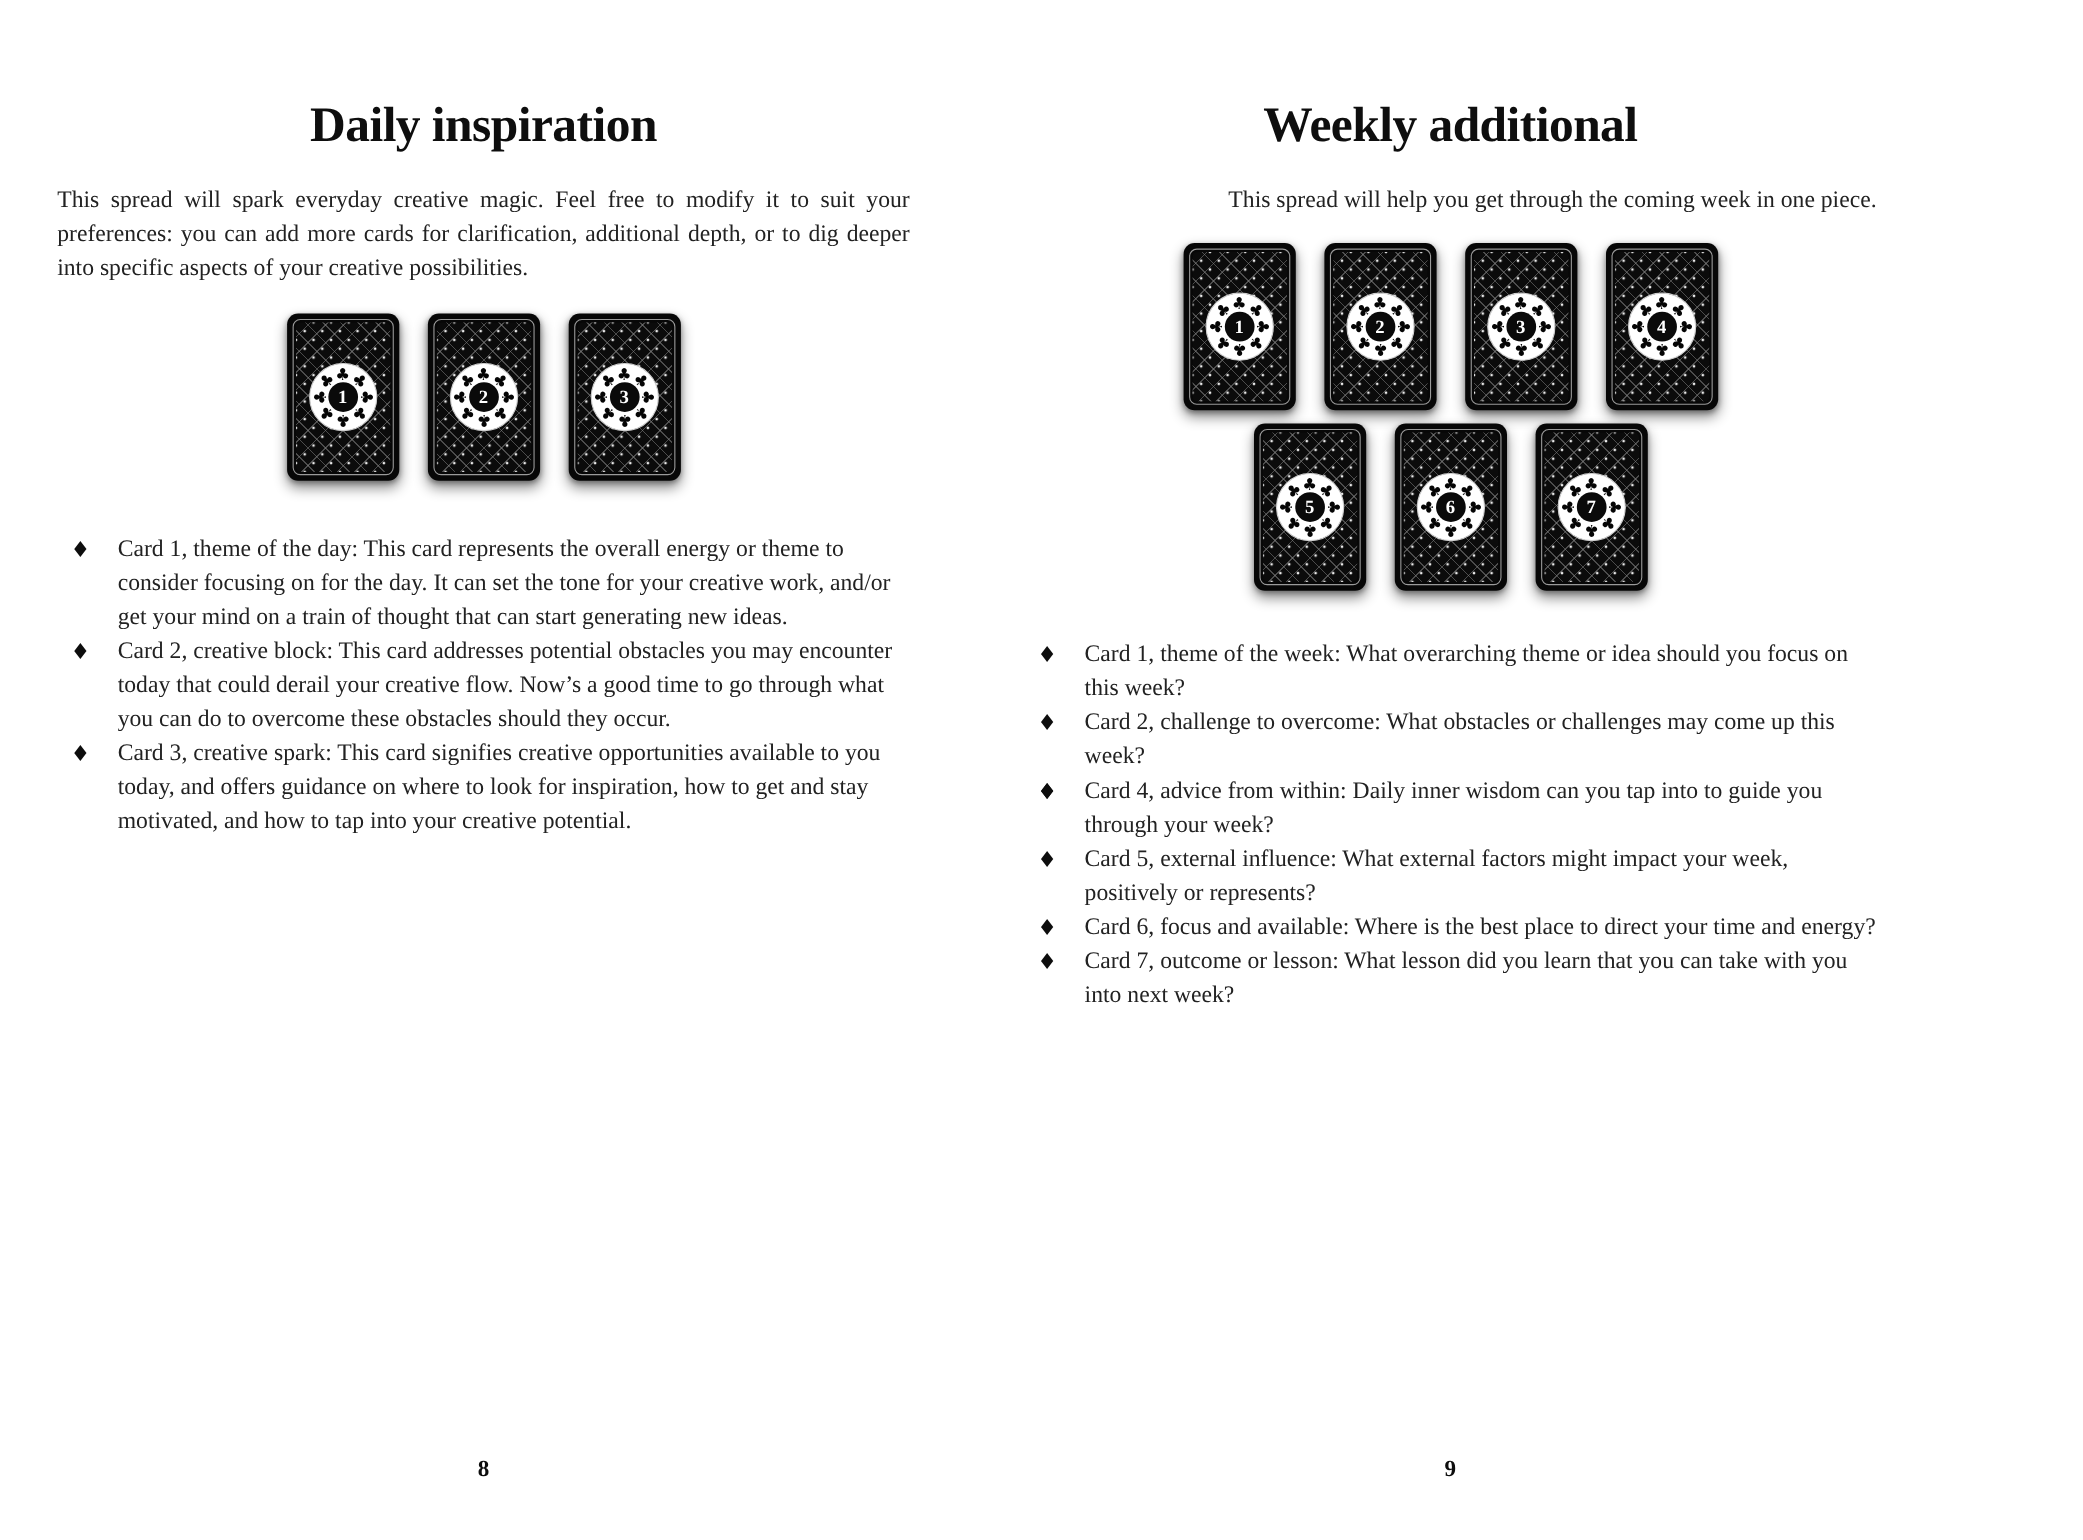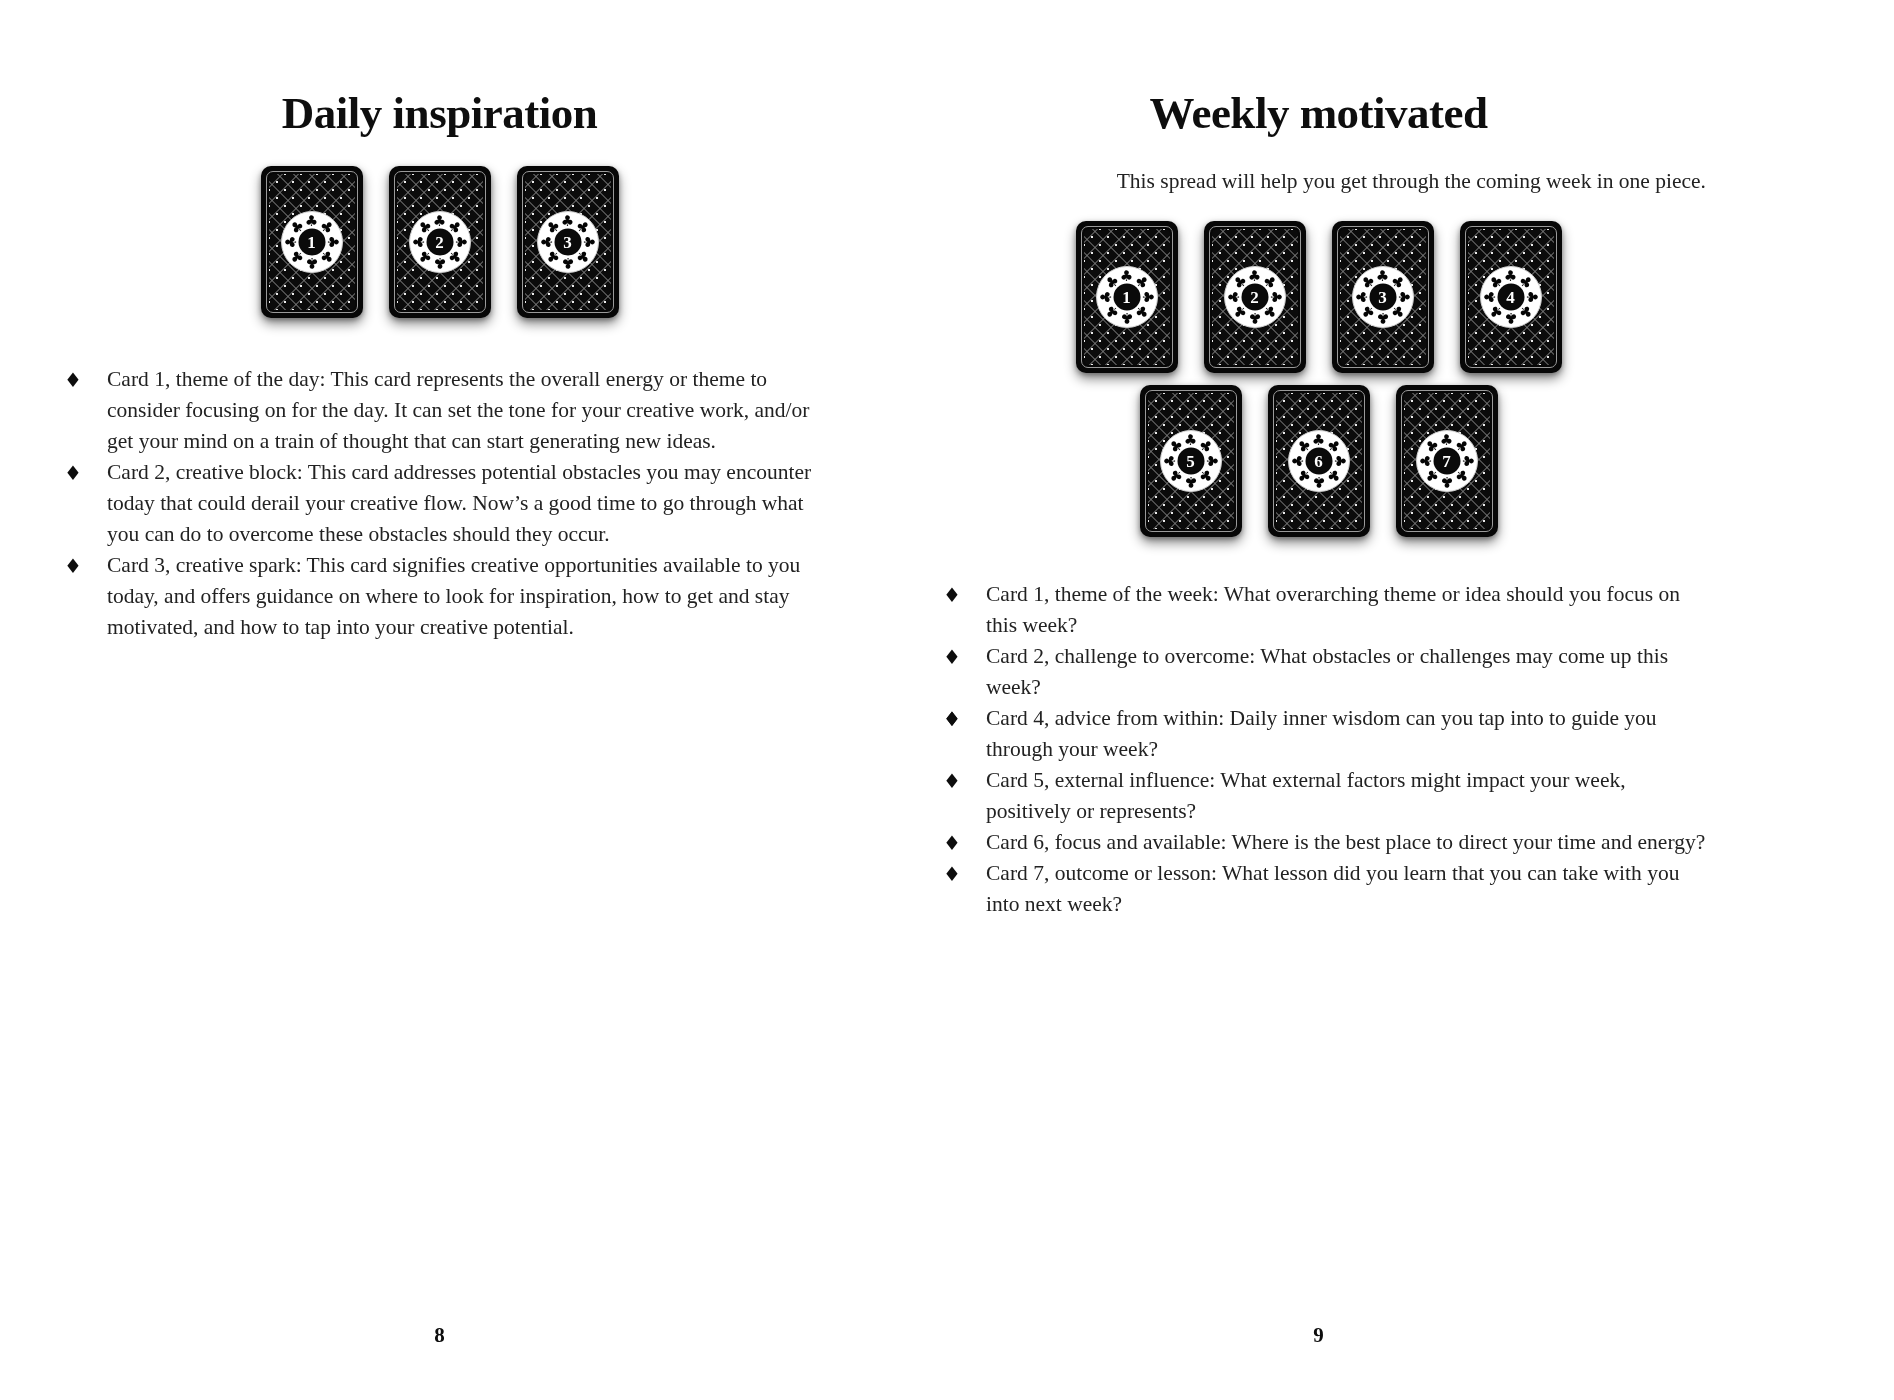--- a/index.html
+++ b/index.html
@@ -149,20 +149,21 @@
 </style>
 </head>
 <body>
 
 <div class="spread">
 
   <section class="page">
     <div class="col">
       <h1 class="page-title">Daily inspiration</h1>
 
+      <p class="intro justify">This spread will spark everyday creative magic. Feel free to modify it to suit your preferences: you can add more cards for clarification, additional depth, or to dig deeper into specific aspects of your creative possibilities.</p>
 
       <div class="cards-row row-l">
 
           <div class="card">
             <div class="pattern"></div>
             <div class="frame"></div>
             <div class="badge">
               <span class="cl a0">♣</span>
               <span class="cl a1">♣</span>
               <span class="cl a2">♣</span>
@@ -225,21 +226,21 @@
             <span>Card 3, creative spark: This card signifies creative opportunities available to you today, and offers guidance on where to look for inspiration, how to get and stay motivated, and how to tap into your creative potential.</span>
           </li>
         </ul>
     </div>
 
     <div class="folio">8</div>
   </section>
 
   <section class="page">
     <div class="col">
-      <h1 class="page-title">Weekly motivated</h1>
+      <h1 class="page-title">Weekly additional</h1>
 
       <p class="intro center">This spread will help you get through the coming week in one piece.</p>
 
       <div class="cards-row row-r1">
 
           <div class="card">
             <div class="pattern"></div>
             <div class="frame"></div>
             <div class="badge">
               <span class="cl a0">♣</span>

